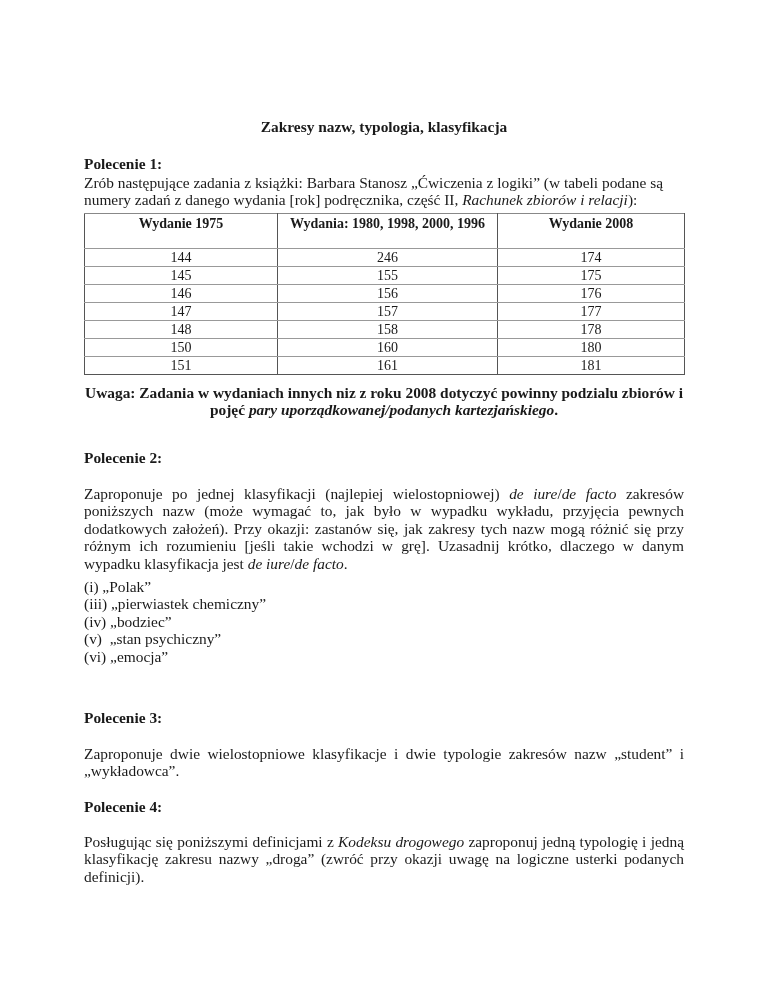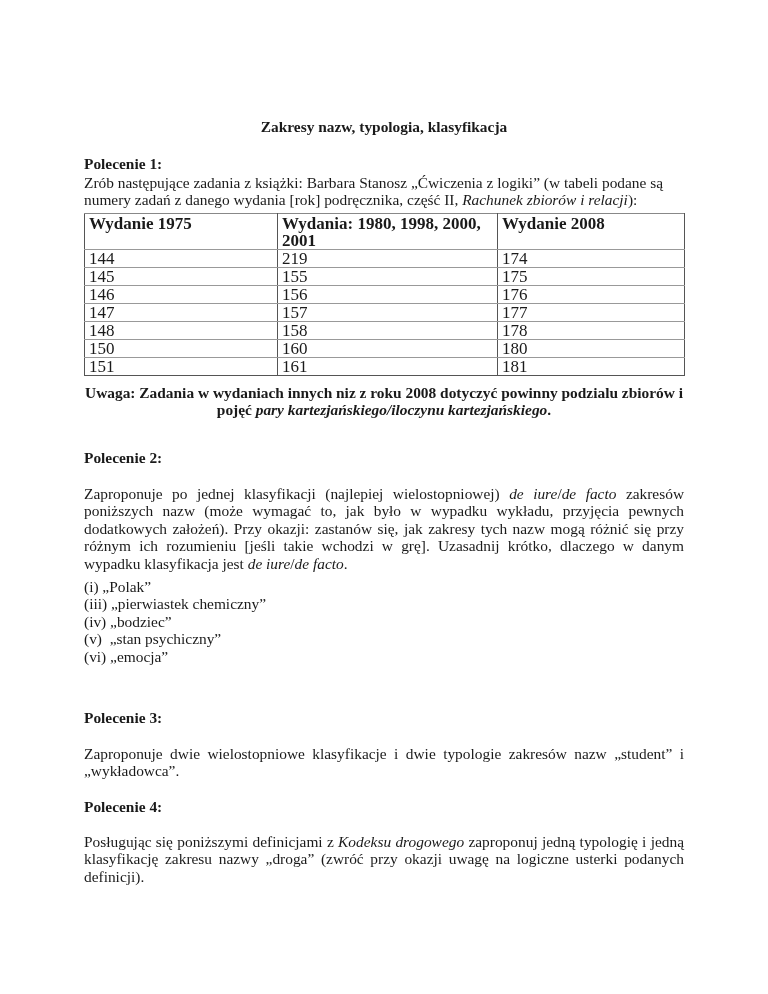--- a/index.html
+++ b/index.html
@@ -50,23 +50,23 @@
       width: 600px;
       border-collapse: collapse;
       table-layout: fixed;
     }
     table.ed col.c1 { width: 193px; }
     table.ed col.c2 { width: 220px; }
     table.ed col.c3 { width: 187px; }
     table.ed th, table.ed td {
       border-left: 1px solid #555;
       border-right: 1px solid #555;
-      text-align: left;
+      text-align: center;
       padding: 0 4px;
-      font-size: 17px;
+      font-size: 14px;
       line-height: 17px;
     }
     table.ed th {
       font-weight: bold;
       vertical-align: top;
       height: 33px;
       padding-top: 1px;
       border-top: 1.5px solid #888;
       border-bottom: 1.5px solid #999;
     }
@@ -110,28 +110,28 @@
 
   <table class="ed">
     <colgroup>
         <col class="c1">
         <col class="c2">
         <col class="c3">
       </colgroup>
     <thead>
       <tr>
         <th>Wydanie 1975</th>
-        <th>Wydania: 1980, 1998, 2000, 2001</th>
+        <th>Wydania: 1980, 1998, 2000, 1996</th>
         <th>Wydanie 2008</th>
       </tr>
     </thead>
     <tbody>
       <tr>
         <td>144</td>
-        <td>219</td>
+        <td>246</td>
         <td>174</td>
       </tr>
       <tr>
         <td>145</td>
         <td>155</td>
         <td>175</td>
       </tr>
       <tr>
         <td>146</td>
         <td>156</td>
@@ -153,21 +153,21 @@
         <td>180</td>
       </tr>
       <tr>
         <td>151</td>
         <td>161</td>
         <td>181</td>
       </tr>
     </tbody>
   </table>
 
-  <div class="note"><span>Uwaga: Zadania w wydaniach innych niz z roku 2008 dotyczyć powinny podzialu zbiorów i pojęć </span><i>pary kartezjańskiego/iloczynu kartezjańskiego</i><span>.</span></div>
+  <div class="note"><span>Uwaga: Zadania w wydaniach innych niz z roku 2008 dotyczyć powinny podzialu zbiorów i pojęć </span><i>pary uporządkowanej/podanych kartezjańskiego</i><span>.</span></div>
 
   <div class="heading" style="top:449px;">Polecenie 2:</div>
 
   <div class="para" style="top:485px;"><span>Zaproponuje po jednej klasyfikacji (najlepiej wielostopniowej) </span><i>de iure</i><span>/</span><i>de facto</i><span> zakresów poniższych nazw (może wymagać to, jak było w wypadku wykładu, przyjęcia pewnych dodatkowych założeń). Przy okazji: zastanów się, jak zakresy tych nazw mogą różnić się przy różnym ich rozumieniu [jeśli takie wchodzi w grę]. Uzasadnij krótko, dlaczego w danym wypadku klasyfikacja jest </span><i>de iure</i><span>/</span><i>de facto</i><span>.</span></div>
 
   <ul class="list">
     <li>(i) „Polak”</li>
     <li>(iii) „pierwiastek chemiczny”</li>
     <li>(iv) „bodziec”</li>
     <li>(v)  „stan psychiczny”</li>

